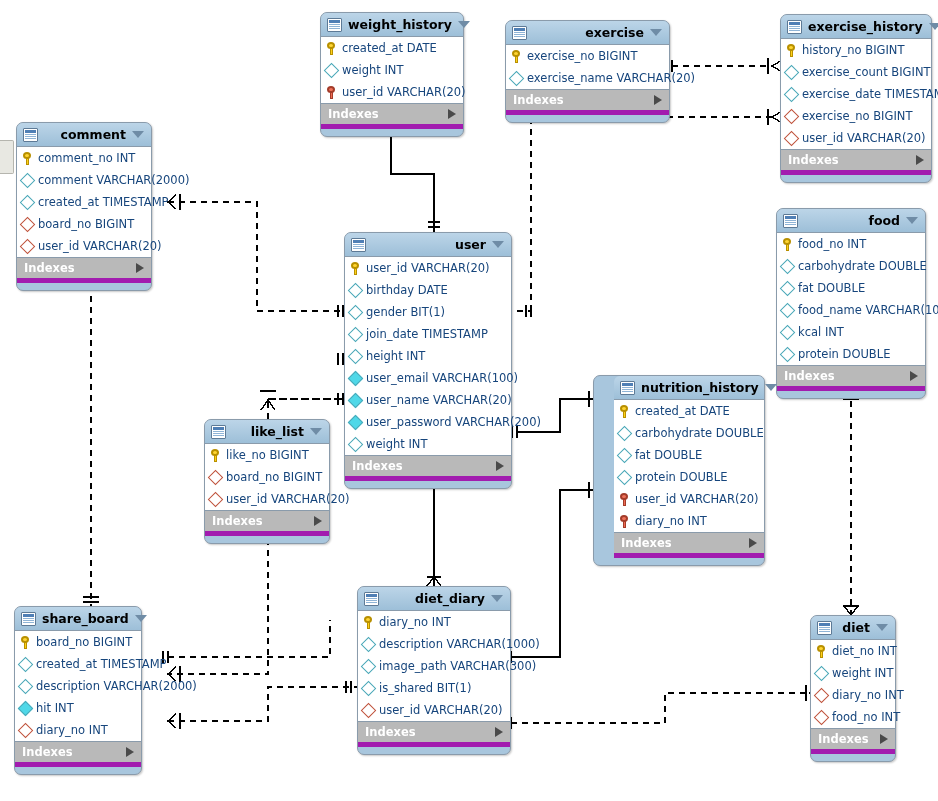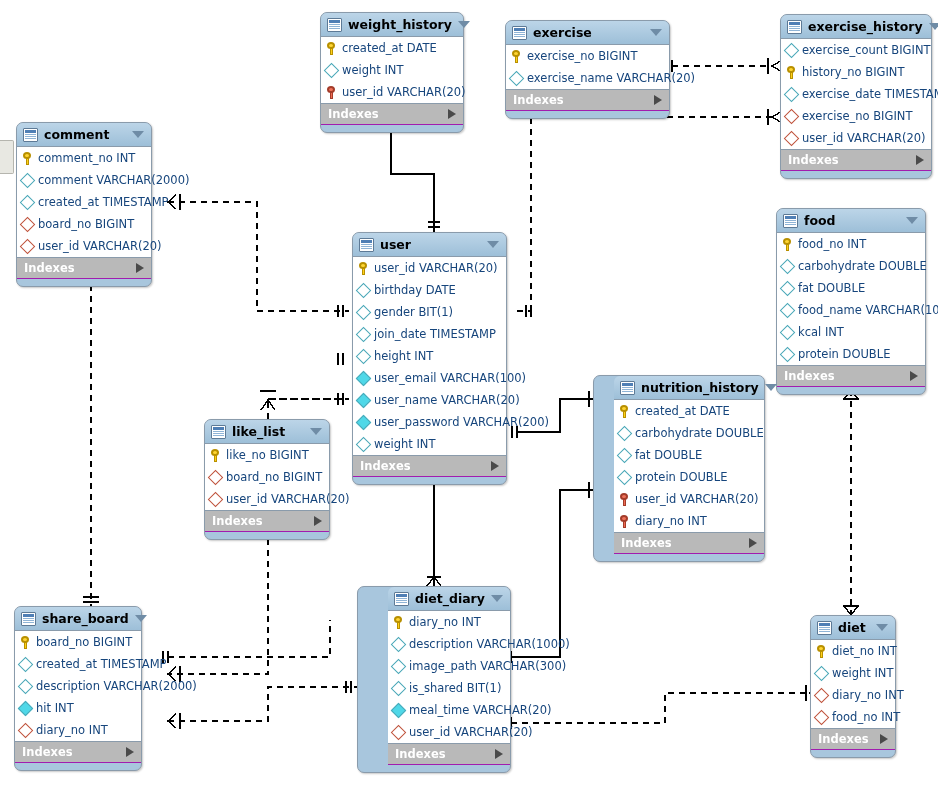--- a/index.html
+++ b/index.html
@@ -1,17 +1,17 @@
 <!DOCTYPE html>
 <html><head>
 <meta charset="utf-8">
 <style>
   html,body{margin:0;padding:0;background:#ffffff;}
   body{font-family:"DejaVu Sans","Liberation Sans",sans-serif;}
-  #canvas{position:relative;width:938px;height:801px;background:#ffffff;overflow:hidden;}
+  #canvas{position:relative;width:938px;height:801px;background:#ffffff;overflow:hidden;text-align:right;}
 
   
   #wires{position:absolute;left:0;top:0;width:938px;height:801px;pointer-events:none;}
 
   
   .tbl{position:absolute;border:1px solid #8a9bab;border-radius:7px;
        background:#a8c6dd;box-shadow:1px 1px 2px rgba(0,0,0,.22);
        box-sizing:border-box;padding:0 0 7px 0;}
   .tbl-hd{height:23px;display:flex;align-items:center;gap:6px;
           padding:0 6px;border-radius:6px 6px 0 0;
@@ -22,21 +22,21 @@
   .tbl-ico:after{content:"";position:absolute;left:1px;top:5px;right:1px;bottom:1px;
            background:repeating-linear-gradient(to bottom,#8fb4d6 0 1px,#fff 1px 2px);}
   .tbl-name{flex:1 1 auto;font-size:12.5px;font-weight:bold;color:#000;white-space:nowrap;}
   .caret{width:0;height:0;border-left:6px solid transparent;border-right:6px solid transparent;
          border-top:7px solid #6f8ca6;flex:0 0 auto;margin-right:1px;}
   .cols{background:#ffffff;border-top:1px solid #8a9bab;border-bottom:1px solid #8a9bab;}
   .col{height:22px;display:flex;align-items:center;gap:5px;padding:0 5px;
        font-size:11.5px;color:#14457a;white-space:nowrap;}
   .col .nm{color:#16457c;}
   .idx{height:20px;display:flex;align-items:center;justify-content:space-between;
-       padding:0 7px;background:#b9b9b9;border-bottom:1px solid #a21caf;}
+       padding:0 7px;background:#b9b9b9;border-bottom:5px solid #a21caf;}
   .idx span{font-size:11.5px;font-weight:bold;color:#ffffff;}
   .idx .arr{width:0;height:0;border-top:5px solid transparent;border-bottom:5px solid transparent;
        border-left:8px solid #4a4a4a;}
 
   
   .g{flex:0 0 auto;display:inline-block;}
   .key{width:11px;height:13px;position:relative;}
   .key:before{content:"";position:absolute;left:1px;top:0;width:8px;height:7px;border-radius:50%;
         border:2px solid #b89000;background:#ffd633;box-sizing:border-box;}
   .key:after{content:"";position:absolute;left:4px;top:6px;width:3px;height:7px;background:#ffd11a;
@@ -187,28 +187,28 @@
         </div>
       </div>
       <div class="tbl" style="left: 780px; top: 14px; width: 152px;">
         <div class="tbl-hd">
           <span class="tbl-ico"></span>
           <span class="tbl-name">exercise_history</span>
           <span class="caret"></span>
         </div>
         <div class="cols">
           <div class="col">
+            <span class="g key"></span>
+            <span class="nm">history_no BIGINT</span>
+          </div>
+          <div class="col">
             <span class="g dia"></span>
             <span class="nm">exercise_count BIGINT</span>
           </div>
           <div class="col">
-            <span class="g key"></span>
-            <span class="nm">history_no BIGINT</span>
-          </div>
-          <div class="col">
             <span class="g dia"></span>
             <span class="nm">exercise_date TIMESTAMP</span>
           </div>
           <div class="col">
             <span class="g dia fk"></span>
             <span class="nm">exercise_no BIGINT</span>
           </div>
           <div class="col">
             <span class="g dia fk"></span>
             <span class="nm">user_id VARCHAR(20)</span>
@@ -282,21 +282,21 @@
           <div class="col">
             <span class="g dia"></span>
             <span class="nm">protein DOUBLE</span>
           </div>
         </div>
         <div class="idx">
           <span>Indexes</span>
           <span class="arr"></span>
         </div>
       </div>
-      <div class="tbl" style="left: 352px; top: 232px; width: 155px;">
+      <div class="tbl" style="left: 344px; top: 232px; width: 168px;">
         <div class="tbl-hd">
           <span class="tbl-ico"></span>
           <span class="tbl-name">user</span>
           <span class="caret"></span>
         </div>
         <div class="cols">
           <div class="col">
             <span class="g key"></span>
             <span class="nm">user_id VARCHAR(20)</span>
           </div>
@@ -393,21 +393,21 @@
           <div class="col">
             <span class="g dia fk"></span>
             <span class="nm">user_id VARCHAR(20)</span>
           </div>
         </div>
         <div class="idx">
           <span>Indexes</span>
           <span class="arr"></span>
         </div>
       </div>
-      <div class="tbl" style="left: 357px; top: 586px; width: 154px; padding-left: 30px;">
+      <div class="tbl" style="left: 357px; top: 586px; width: 154px;">
         <div class="tbl-hd">
           <span class="tbl-ico"></span>
           <span class="tbl-name">diet_diary</span>
           <span class="caret"></span>
         </div>
         <div class="cols">
           <div class="col">
             <span class="g key"></span>
             <span class="nm">diary_no INT</span>
           </div>
@@ -415,24 +415,20 @@
             <span class="g dia"></span>
             <span class="nm">description VARCHAR(1000)</span>
           </div>
           <div class="col">
             <span class="g dia"></span>
             <span class="nm">image_path VARCHAR(300)</span>
           </div>
           <div class="col">
             <span class="g dia"></span>
             <span class="nm">is_shared BIT(1)</span>
-          </div>
-          <div class="col">
-            <span class="g dia nn"></span>
-            <span class="nm">meal_time VARCHAR(20)</span>
           </div>
           <div class="col">
             <span class="g dia fk"></span>
             <span class="nm">user_id VARCHAR(20)</span>
           </div>
         </div>
         <div class="idx">
           <span>Indexes</span>
           <span class="arr"></span>
         </div>

